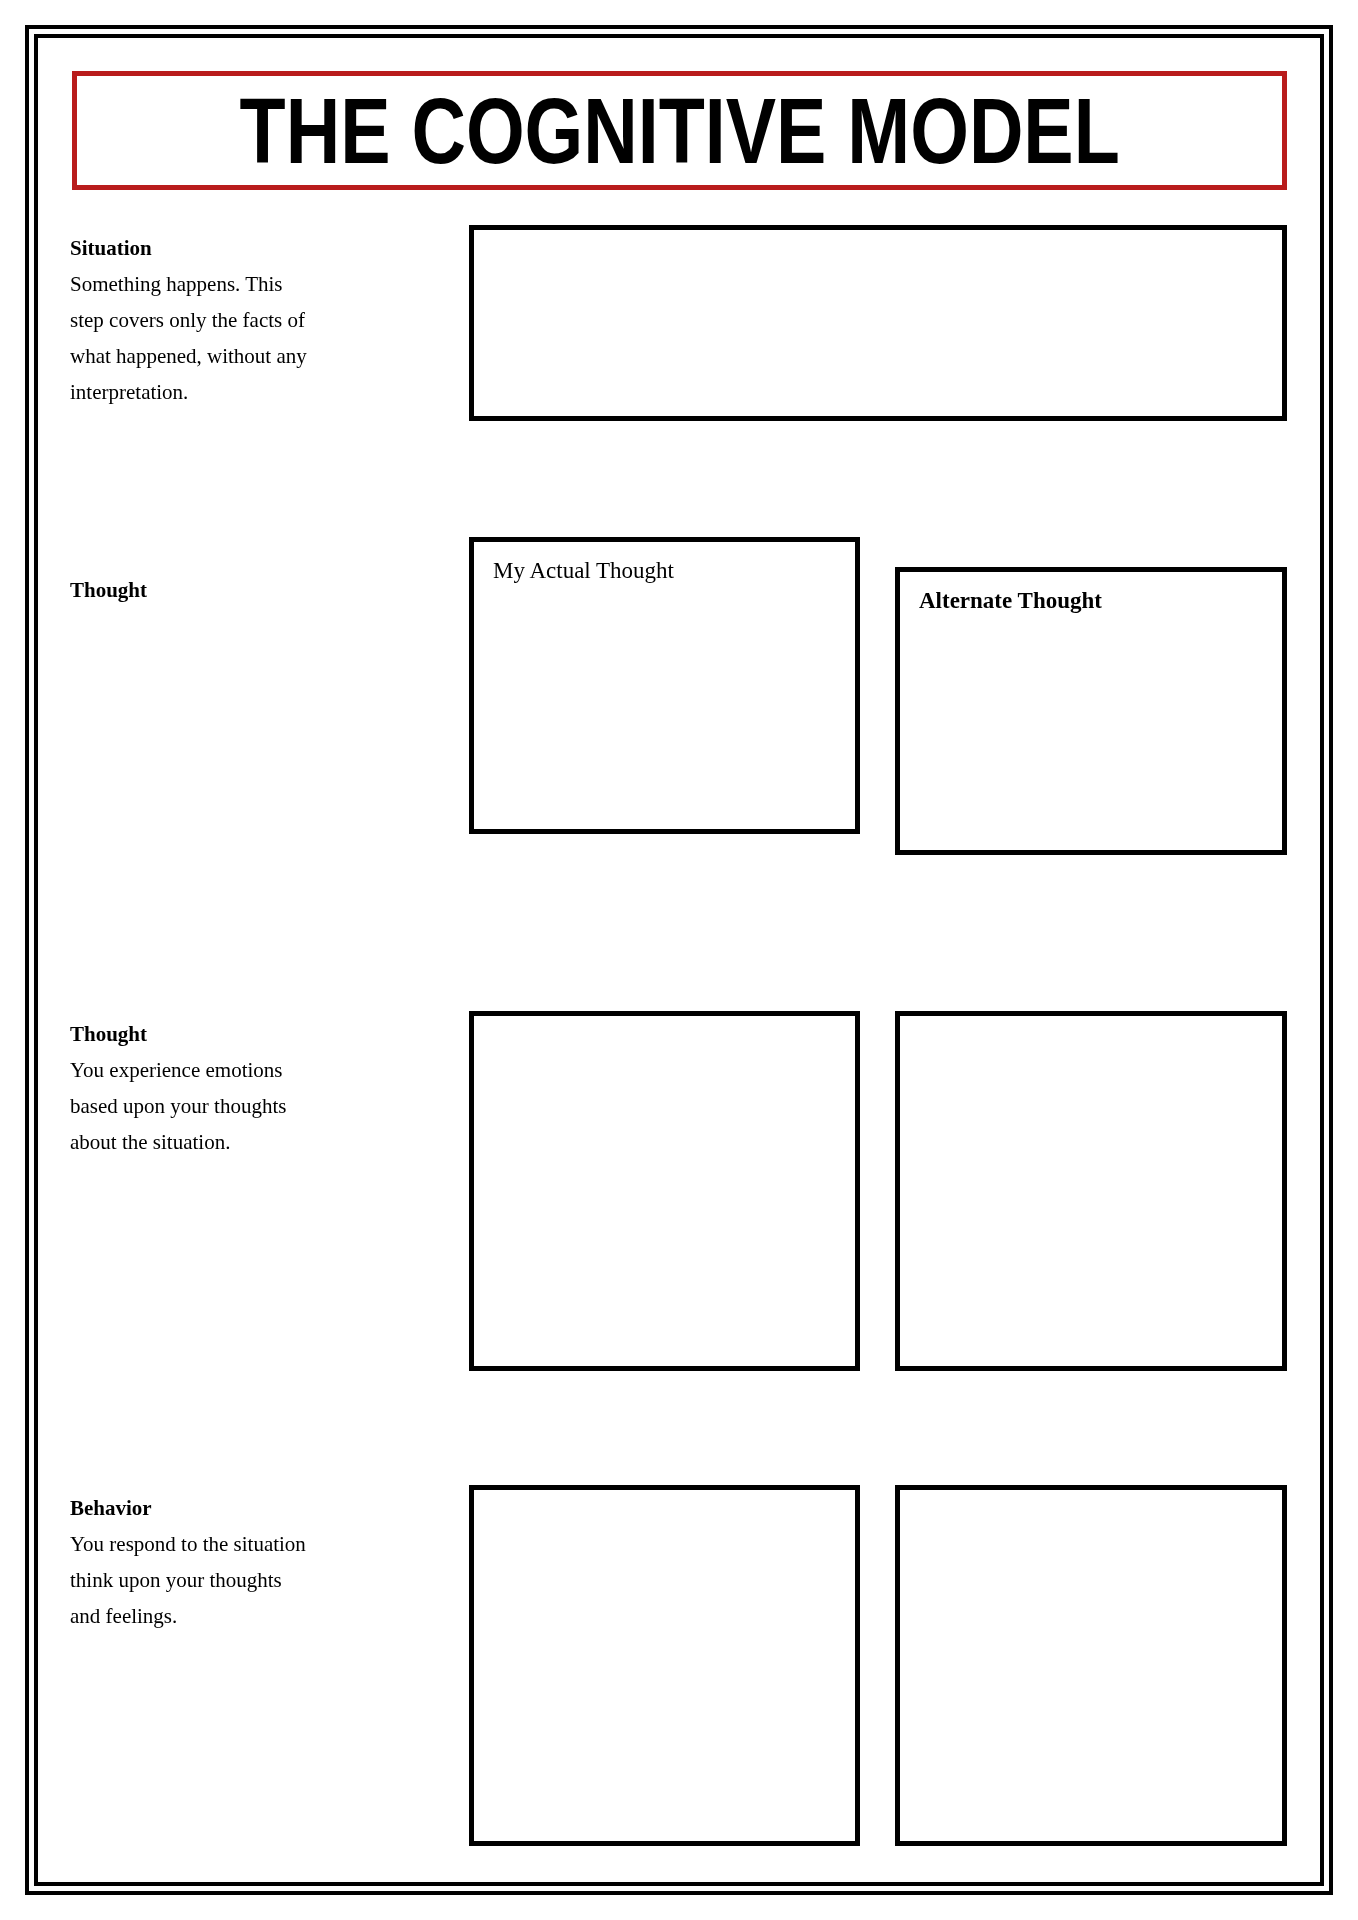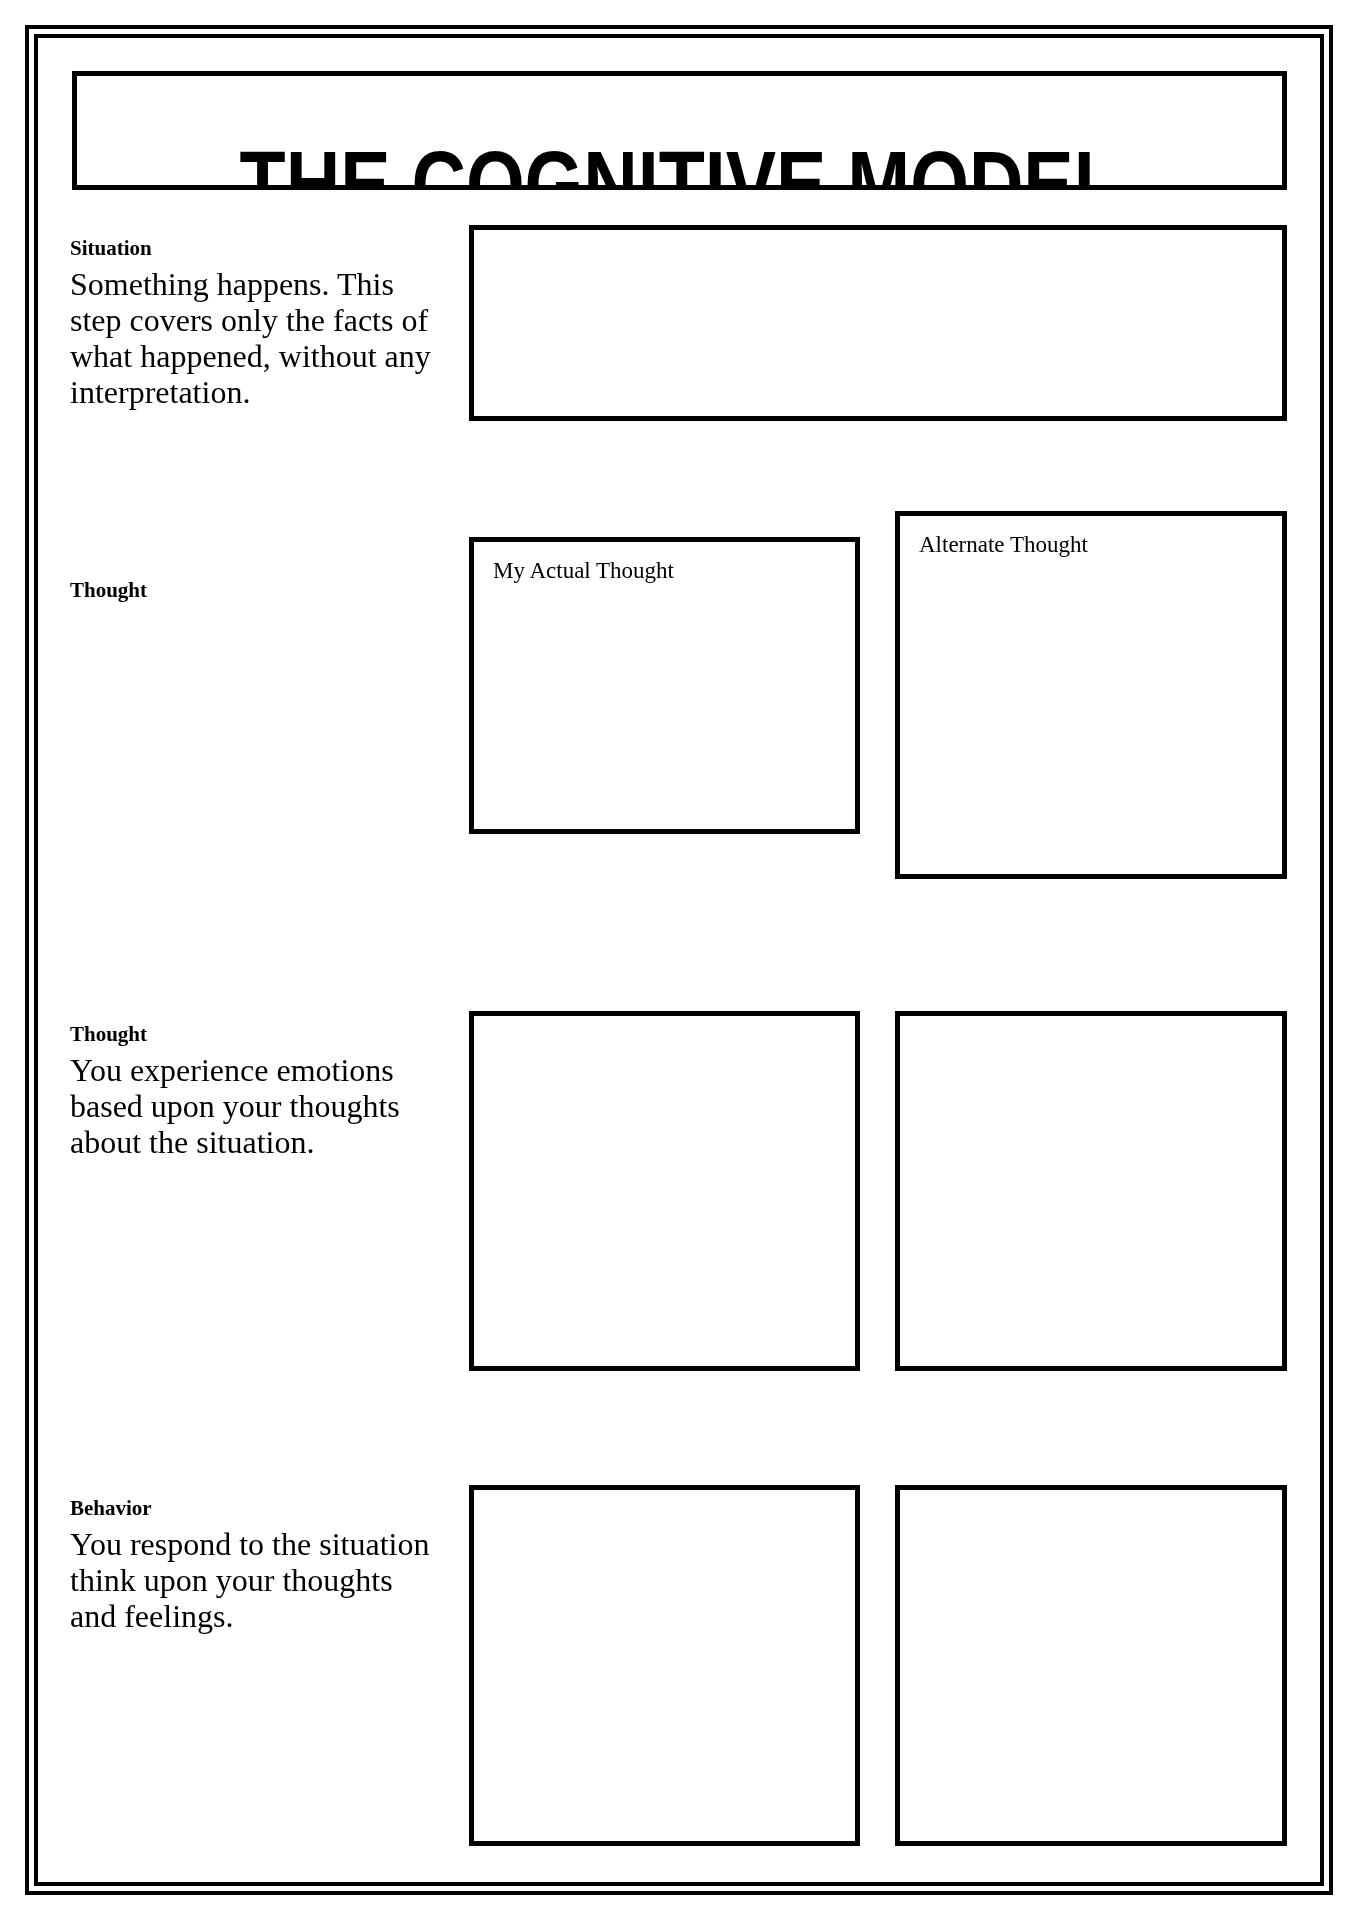--- a/index.html
+++ b/index.html
@@ -23,23 +23,24 @@
     position: absolute;
     left: 34px; top: 34px; right: 34px; bottom: 34px;
     border: 4px solid #000;
     pointer-events: none;
   }
   
   .title-box {
     position: absolute;
     left: 72px; top: 71px;
     width: 1215px; height: 119px;
-    border: 5px solid #000000;
+    border: 5px solid #b91c1c;
     box-sizing: border-box;
     display: flex;
+    align-items: center;
     justify-content: center;
     overflow: hidden;
   }
   .title-text {
     font-family: "Liberation Sans", sans-serif;
     font-weight: 700;
     font-size: 92px;
     letter-spacing: 0px;
     white-space: nowrap;
     transform: scaleX(0.82);
@@ -53,21 +54,21 @@
     width: 400px;
   }
   .section-heading {
     margin: 0;
     font-size: 21px;
     font-weight: 700;
     line-height: 36px;
   }
   .section-desc {
     margin: 0;
-    font-size: 32px;
+    font-size: 21px;
     line-height: 36px;
     white-space: pre-line;
   }
   .text-situation { top: 230px; }
   .text-thought   { top: 572px; }
   .text-feeling   { top: 1016px; }
   .text-behavior  { top: 1490px; }
   
   .answer-box {
     position: absolute;
@@ -76,21 +77,21 @@
     background: #ffffff;
   }
   .box-label {
     display: block;
     font-size: 23px;
     line-height: 28px;
     padding: 15px 19px;
   }
   .box-situation   { left: 469px; top: 225px;  width: 818px; height: 196px; }
   .box-thought-l   { left: 469px; top: 537px;  width: 391px; height: 297px; }
-  .box-thought-r   { left: 895px; top: 511px;  width: 392px; height: 368px; }
+  .box-thought-r   { left: 895px; top: 567px;  width: 392px; height: 288px; font-weight: bold; }
   .box-feeling-l   { left: 469px; top: 1011px; width: 391px; height: 360px; }
   .box-feeling-r   { left: 895px; top: 1011px; width: 392px; height: 360px; }
   .box-behavior-l  { left: 469px; top: 1485px; width: 391px; height: 361px; }
   .box-behavior-r  { left: 895px; top: 1485px; width: 392px; height: 361px; }
 </style>
 </head>
 <body>
 
 <div class="sheet">
 

